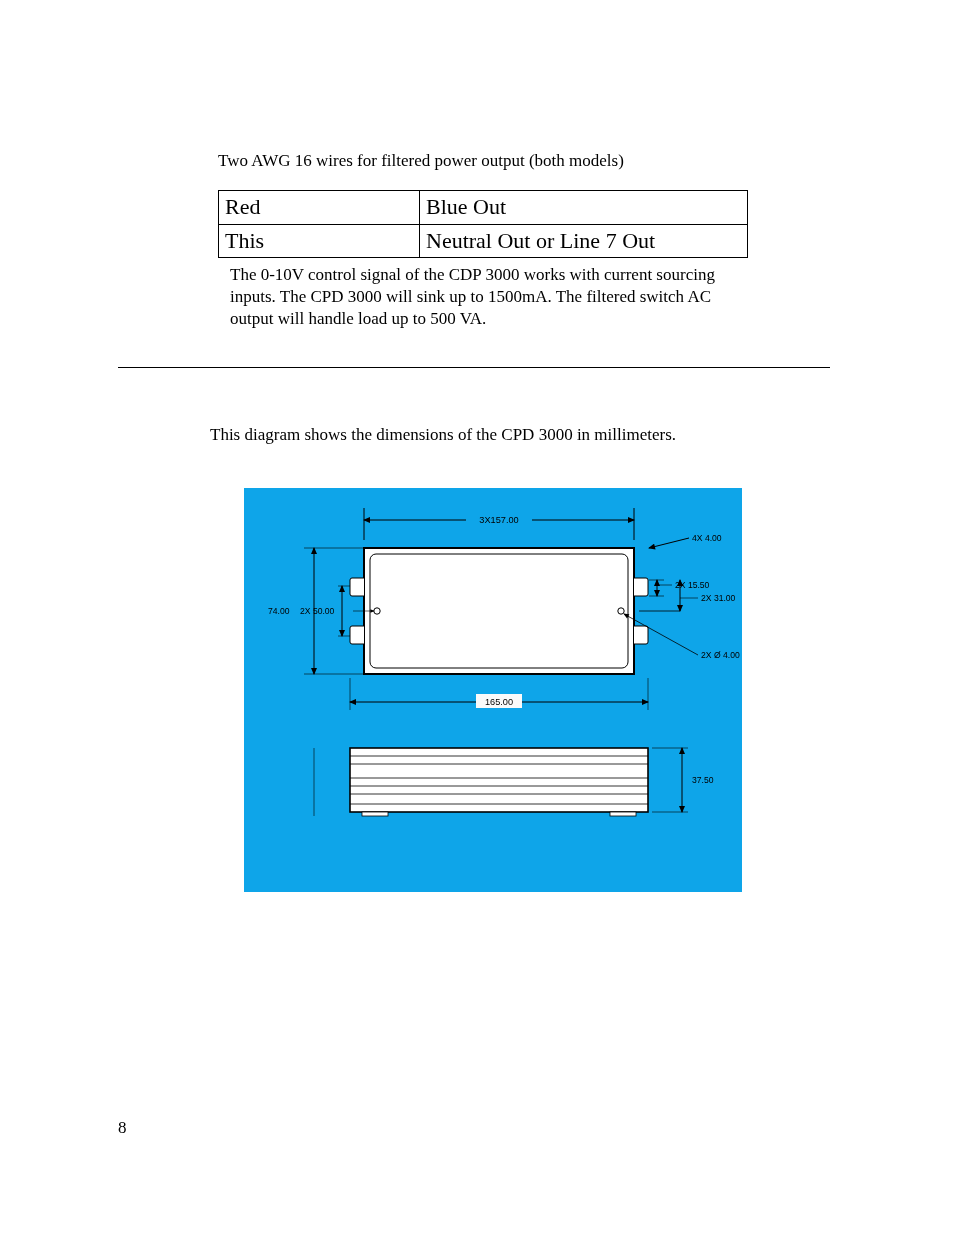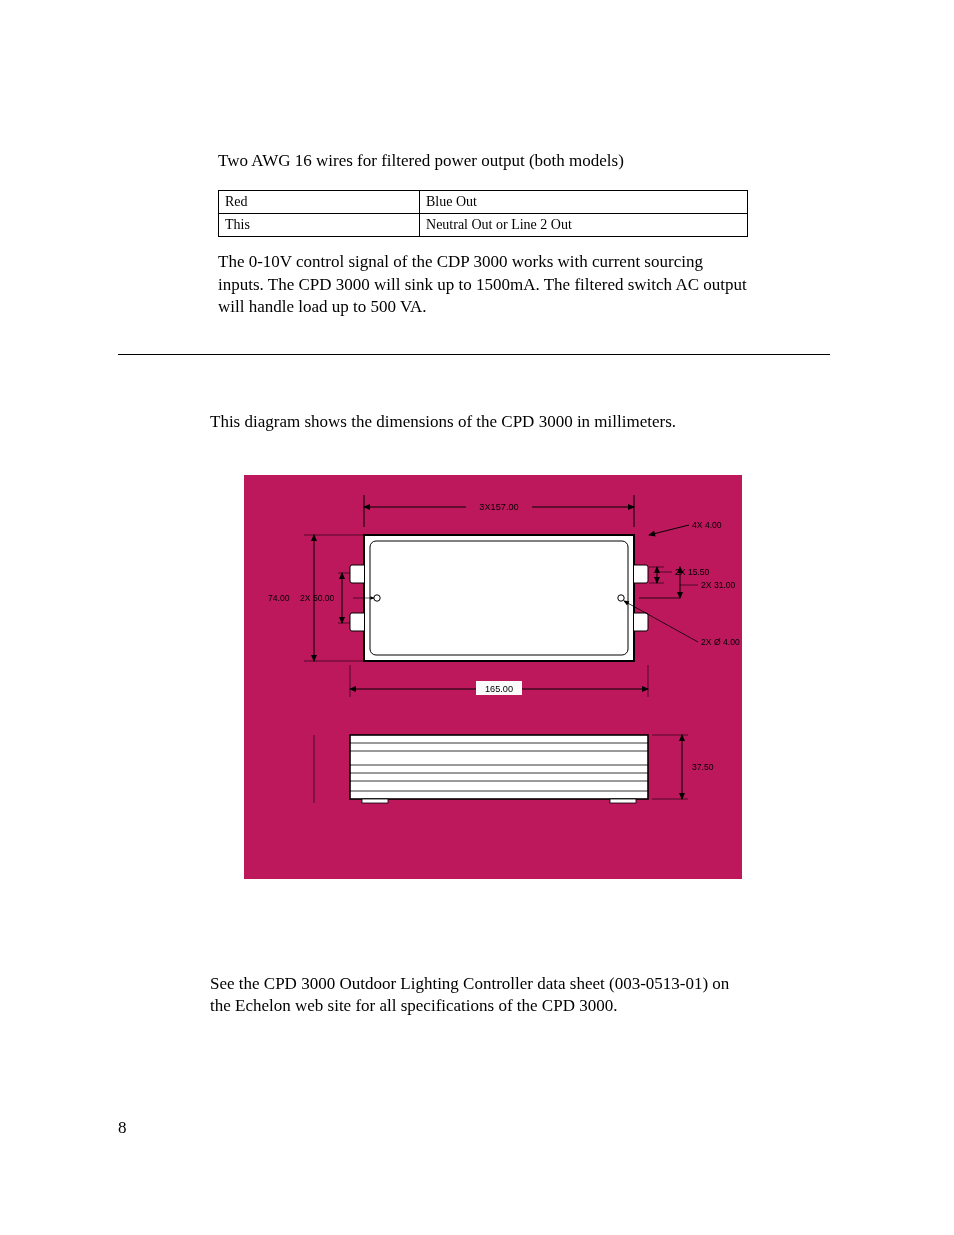--- a/index.html
+++ b/index.html
@@ -20,47 +20,47 @@
   }
   .content {
     width: 530px;
   }
   .intro {
     margin: 0 0 18px 0;
   }
   table.wires {
     border-collapse: collapse;
     width: 100%;
-    margin-bottom: 14px;
-    font-size: 14px;
+    margin-bottom: 6px;
+    font-size: 22px;
   }
   table.wires td {
     border: 1px solid #000;
     padding: 2px 6px;
     vertical-align: middle;
   }
   table.wires td.col1 { width: 38%; }
   table.wires td.col2 { width: 62%; }
   .para {
-    margin: 0 0 36px 0;
+    margin: 0 0 36px 12px;
   }
   hr.sep {
     border: none;
     border-top: 1.5px solid #000;
     margin: 0 0 56px -100px;
     width: 712px;
   }
   .dim-intro {
     margin: 0 0 42px -8px;
   }
   .diagram-box {
     margin-left: 26px;
     width: 498px;
     height: 404px;
-    background: #be185d;
+    background: #0ea5e9;
     position: relative;
   }
   .diagram-box svg {
     position: absolute;
     top: 0; left: 0;
   }
   .svg-text { font-family: Arial, Helvetica, sans-serif; font-size: 9.2px; fill: #000; }
   .svg-text.small { font-size: 8.6px; }
   .ref {
     margin-top: 94px;
@@ -82,21 +82,21 @@
     <p class="intro">Two AWG 16 wires for filtered power output (both models)</p>
 
     <table class="wires">
       <tbody>
           <tr>
         <td class="col1">Red</td>
         <td class="col2">Blue Out</td>
       </tr>
       <tr>
         <td class="col1">This</td>
-        <td class="col2">Neutral Out or Line 2 Out</td>
+        <td class="col2">Neutral Out or Line 7 Out</td>
       </tr>
     </tbody>
       </table>
 
     <p class="para">The 0-10V control signal of the CDP 3000 works with current sourcing inputs. The CPD 3000 will sink up to 1500mA.  The filtered switch AC output will handle load up to 500 VA.</p>
 
     <hr class="sep">
 
     <p class="dim-intro">This diagram shows the dimensions of the CPD 3000 in millimeters.</p>
 
@@ -188,18 +188,17 @@
           <line x1="408" y1="84" x2="444" y2="84" stroke="#000" stroke-width="0.6"></line>
           <line x1="438" y1="20" x2="438" y2="84" stroke="#000" stroke-width="1" marker-start="url(#arrowStart)" marker-end="url(#arrow)"></line>
           <text class="svg-text small" x="448" y="55">37.50</text>
 
           <line x1="70" y1="20" x2="70" y2="88" stroke="#000" stroke-width="0.6"></line>
         </g>
 
       </svg>
     </div>
 
-    <p class="ref">See the CPD 3000 Outdoor Lighting Controller data sheet (003-0513-01) on the Echelon web site for all specifications of the CPD 3000.</p>
 
   </div>
 
   <div class="page-number">8</div>
 </div>
 
 </body></html>

